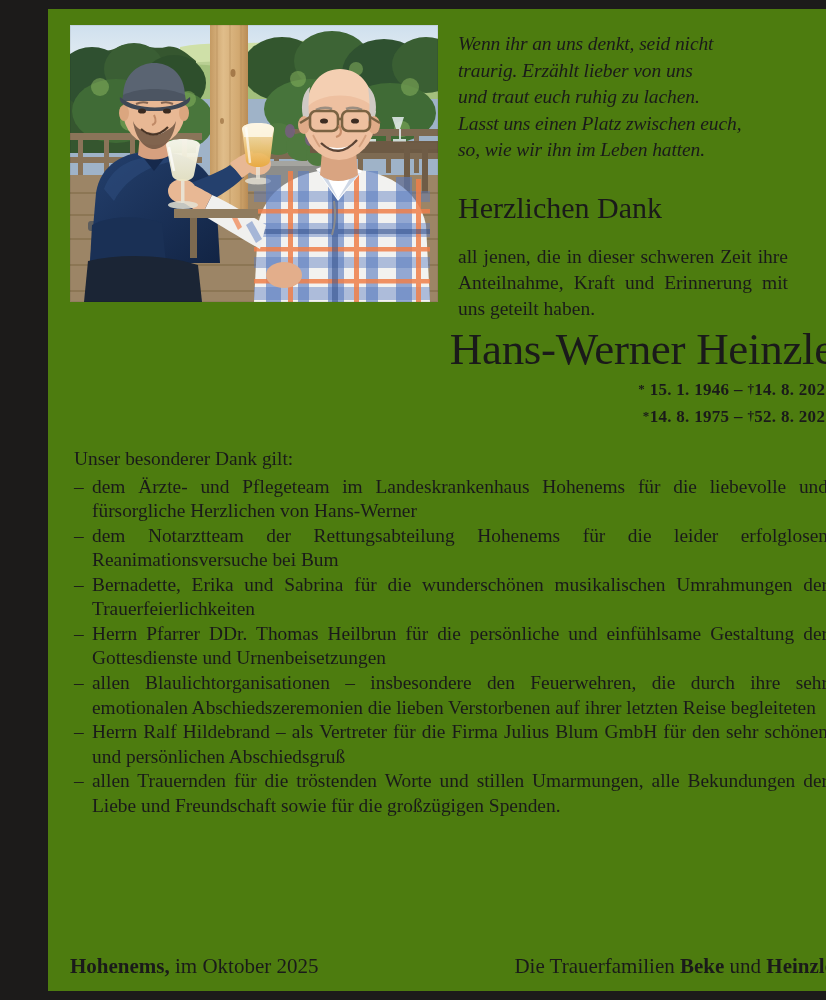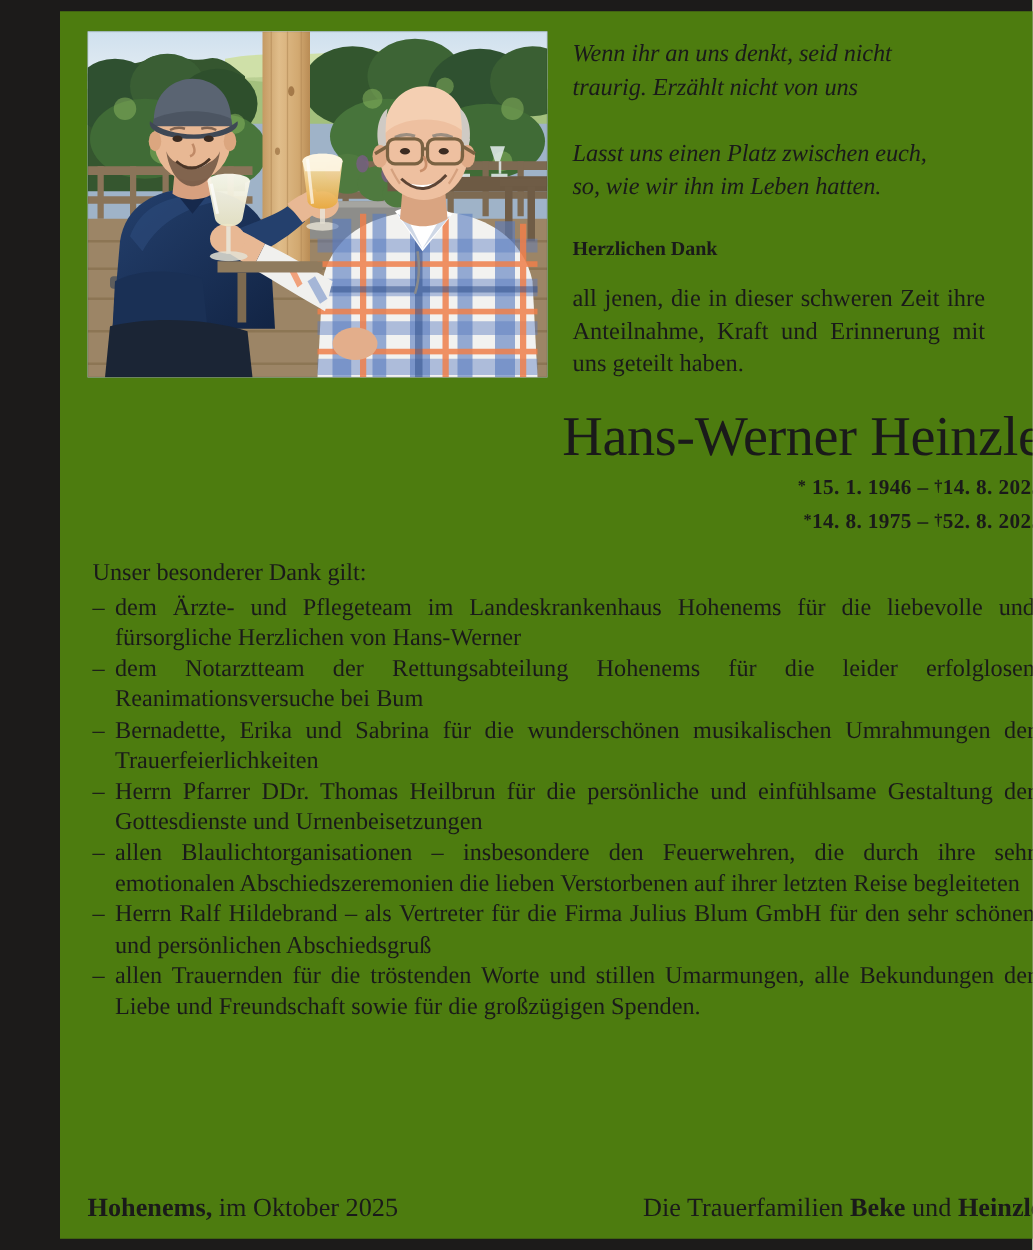--- a/index.html
+++ b/index.html
@@ -57,24 +57,24 @@
     max-width: 330px;
   }
   .verse {
     font-style: italic;
     font-size: 19.5px;
     line-height: 1.36;
     margin: 0;
     letter-spacing: -0.1px;
   }
   .thanks-head {
-    font-size: 16px;
+    font-size: 30px;
     line-height: 1.2;
     margin: 26px 0 0 0;
-    font-weight: 700;
+    font-weight: 400;
   }
   .thanks-body {
     font-size: 19.5px;
     line-height: 1.34;
     margin: 18px 0 0 0;
     text-align: justify;
     text-justify: inter-word;
   }
 
   
@@ -442,21 +442,21 @@
 
             <rect x="104" y="184" width="84" height="9" fill="#8f7b5e"></rect>
             <rect x="120" y="193" width="7" height="40" fill="#7d6a50"></rect>
 
             <rect x="0" y="0" width="368" height="277" fill="none" stroke="#000000" stroke-opacity="0.06" stroke-width="2"></rect>
           </g>
         </svg>
       </div>
 
       <div class="verse-col">
-        <p class="verse"><span>Wenn ihr an uns denkt, seid nicht</span><br><span>traurig. Erzählt nicht von uns</span><br><br><span>Lasst uns einen Platz zwischen euch,</span><br><span>so, wie wir ihn im Leben hatten.</span></p>
+        <p class="verse"><span>Wenn ihr an uns denkt, seid nicht</span><br><span>traurig. Erzählt lieber von uns</span><br><span>und traut euch ruhig zu lachen.</span><br><span>Lasst uns einen Platz zwischen euch,</span><br><span>so, wie wir ihn im Leben hatten.</span></p>
         <p class="thanks-head">Herzlichen Dank</p>
         <p class="thanks-body">all jenen, die in dieser schweren Zeit ihre Anteilnahme, Kraft und Erinnerung mit uns geteilt haben.</p>
       </div>
     </div>
 
     <div class="names">
       <h1 class="name">Hans-Werner Heinzle</h1>
       <p class="dates"><span class="sym">*</span> <span>15. 1. 1946</span> <span>–</span> <span class="sym">†</span><span>14. 8. 2025</span></p>
 
       <p class="dates"><span class="sym">*</span><span>14. 8. 1975</span> <span>–</span> <span class="sym">†</span><span>52. 8. 2025</span></p>

